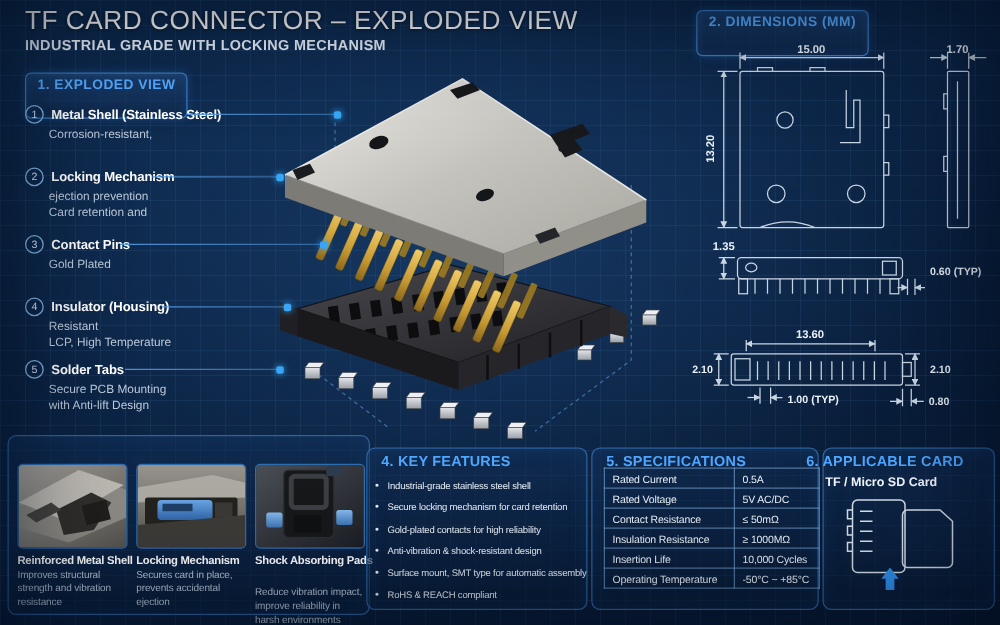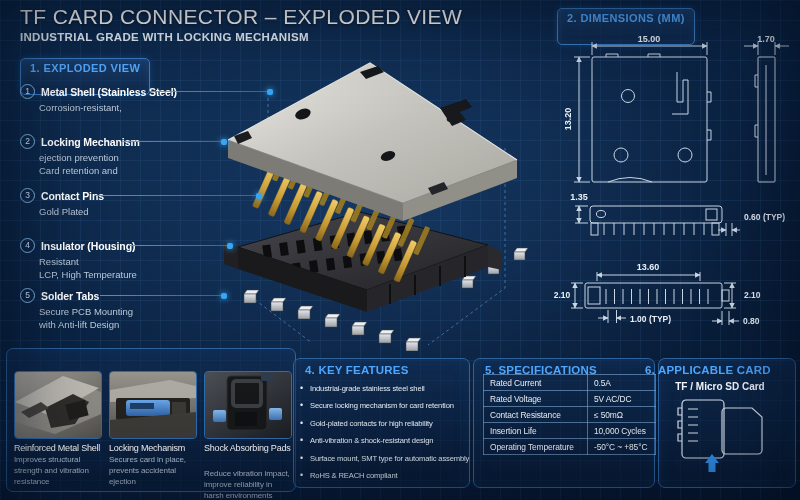--- a/index.html
+++ b/index.html
@@ -36,21 +36,21 @@
   .leader .dot{position:absolute;right:-3px;top:-2.5px;width:6px;height:6px;border-radius:2px;
     background:#36a6f5;box-shadow:0 0 6px #36a6f5}
   
   .box{position:absolute;border:1px solid #2d639f;border-radius:7px;
     background:linear-gradient(180deg, rgba(17,46,86,.55), rgba(10,29,56,.55));
     box-shadow:inset 0 0 16px rgba(30,84,148,.18)}
   .box-h{position:absolute;color:#4da6ff;font-weight:bold;font-size:11.5px;
     letter-spacing:.2px;white-space:nowrap}
   .thumb{position:absolute;width:86px;height:66px;border:1px solid #2e6cae;border-radius:4px;
     overflow:hidden;background:#3a3a3a}
-  .t-cap-t{position:absolute;width:92px;font-size:9px;font-weight:normal;color:#fff;
+  .t-cap-t{position:absolute;width:92px;font-size:9px;font-weight:bold;color:#fff;
     letter-spacing:-.2px;white-space:nowrap}
   .t-cap-d{position:absolute;width:92px;font-size:8px;line-height:10.8px;color:#b6c5d6;
     letter-spacing:-.1px}
   .feat-item{position:relative;width:162px;padding-left:10px;font-size:7.6px;
     letter-spacing:-.15px;color:#e6edf5;margin-bottom:8.4px;white-space:nowrap}
   .feat-item::before{content:"\2022";position:absolute;left:0;top:-1px;color:#e6edf5;font-size:9px}
   .spec-table{position:absolute;border-collapse:collapse}
   .spec-table td{border:1px solid rgba(125,170,215,.6);font-size:8.4px;color:#e8eff7;
     padding:1px 4px 1px 6px;height:13px;letter-spacing:-.1px;white-space:nowrap}
   .spec-table td.lbl{width:93px}
@@ -451,33 +451,37 @@
         </tr>
     <tr>
       <td class="lbl">Rated Voltage</td>
       <td class="val">5V AC/DC</td>
         </tr>
     <tr>
       <td class="lbl">Contact Resistance</td>
       <td class="val">≤ 50mΩ</td>
         </tr>
     <tr>
+      <td class="lbl">Insulation Resistance</td>
+      <td class="val">≥ 1000MΩ</td>
+        </tr>
+    <tr>
       <td class="lbl">Insertion Life</td>
       <td class="val">10,000 Cycles</td>
         </tr>
     <tr>
       <td class="lbl">Operating Temperature</td>
       <td class="val">-50°C ~ +85°C</td>
         </tr>
   </tbody>
     </table>
 
   <div class="box" style="left:658px;top:358px;width:136px;height:128px"></div>
   <div class="box-h" style="left:645px;top:364px;width:132px;">6. APPLICABLE CARD</div>
-  <div class="card-sub" style="left:658px;top:381px;width:124px">TF / Micro SD Card</div>
+  <div class="card-sub" style="left:643px;top:381px;width:124px">TF / Micro SD Card</div>
   <svg style="position:absolute;left:670px;top:394px" width="112" height="82" viewBox="0 0 112 82">
     <g stroke="#d3dde8" stroke-width="1.2" fill="none">
       <path d="M16,6 h34 a4,4 0 0 1 4,4 v50 a4,4 0 0 1 -4,4 h-34 a4,4 0 0 1 -4,-4 v-50 a4,4 0 0 1 4,-4 z"></path>
       <path d="M12,14 h-4 v7 h4 M12,27 h-4 v7 h4 M12,40 h-4 v7 h4"></path>
       <path d="M18,15 h10 M18,23 h10 M18,31 h10 M18,39 h10 M18,47 h10"></path>
       <path d="M56,14 h26 l10,9 v33 a4,4 0 0 1 -4,4 h-32 a4,4 0 0 1 -4,-4 v-38 a4,4 0 0 1 4,-4 z"></path>
     </g>
     <polygon points="35,69 42,60 49,69 45.5,69 45.5,78 38.5,78 38.5,69" fill="#2f8fe8"></polygon>
   </svg>
 

